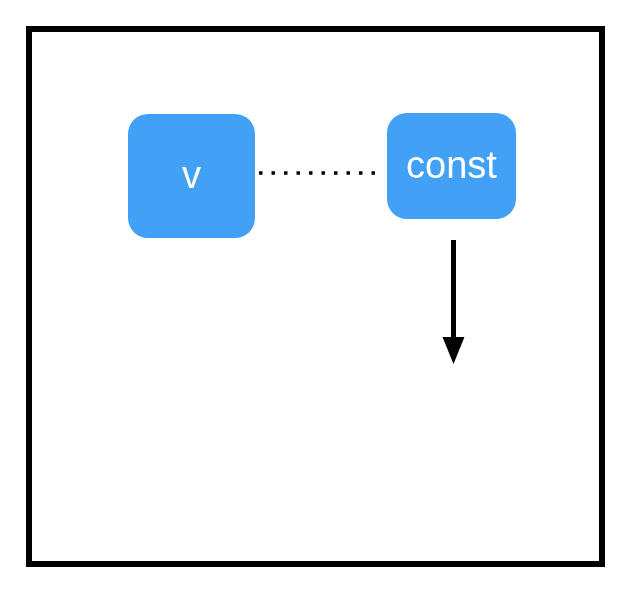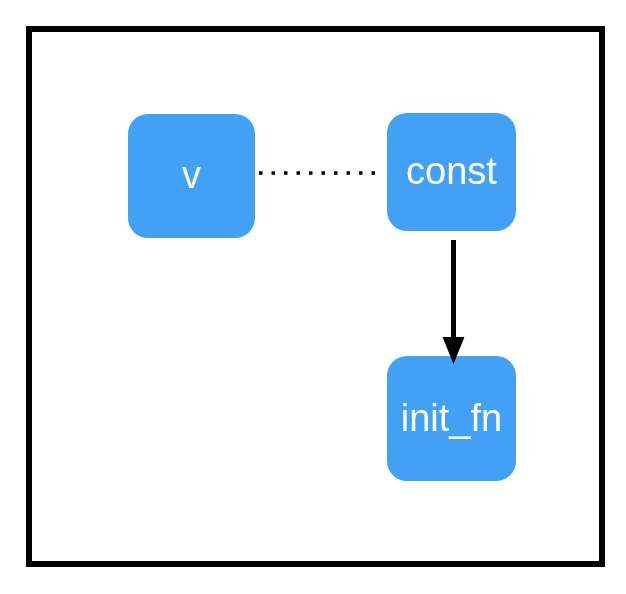--- a/index.html
+++ b/index.html
@@ -43,21 +43,21 @@
   .node-v {
     left: 128px;
     top: 114px;
     width: 127px;
     height: 124px;
   }
   .node-const-init {
     left: 387px;
     top: 113px;
     width: 129px;
-    height: 118px;
+    height: 106px;
   }
   .node-init-fn {
     left: 387px;
     top: 356px;
     width: 129px;
     height: 125px;
   }
   .edges {
     position: absolute;
     left: 0;
@@ -75,23 +75,20 @@
   <div class="frame"></div>
 
   <div class="node node-v">
     <span>v</span>
   </div>
 
   <div class="node node-const-init">
     <span>const</span>
   </div>
 
-  <div class="node node-init-fn">
-    <span>init_fn</span>
-  </div>
 
   <svg class="edges" viewBox="0 0 626 594" xmlns="http://www.w3.org/2000/svg">
 
     <line x1="259" y1="173" x2="376" y2="173" stroke="#000000" stroke-width="3.5" stroke-dasharray="3.5 9"></line>
 
     <line x1="453.5" y1="240" x2="453.5" y2="342" stroke="#000000" stroke-width="5"></line>
     <polygon points="442.5,337 464.5,337 453.5,364" fill="#000000"></polygon>
   </svg>
 
 </div>

